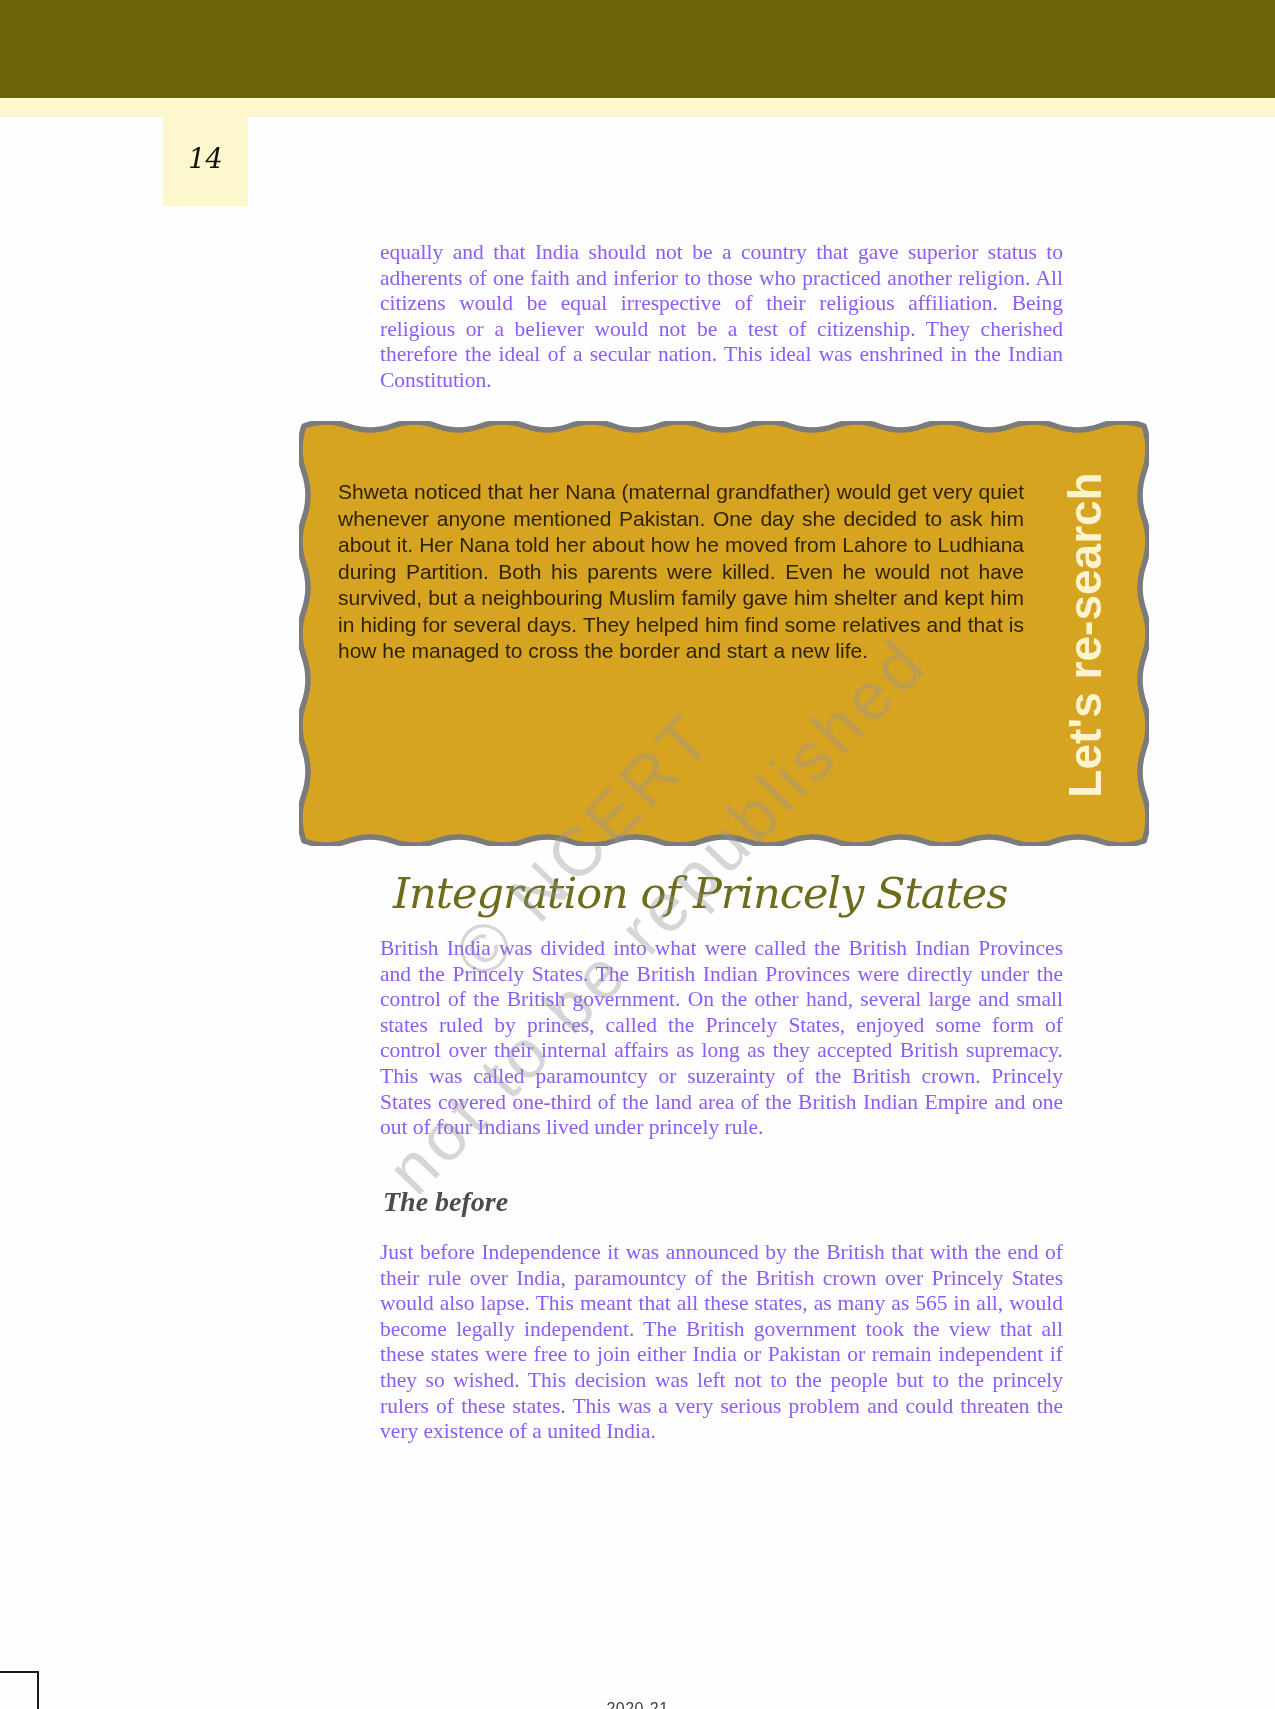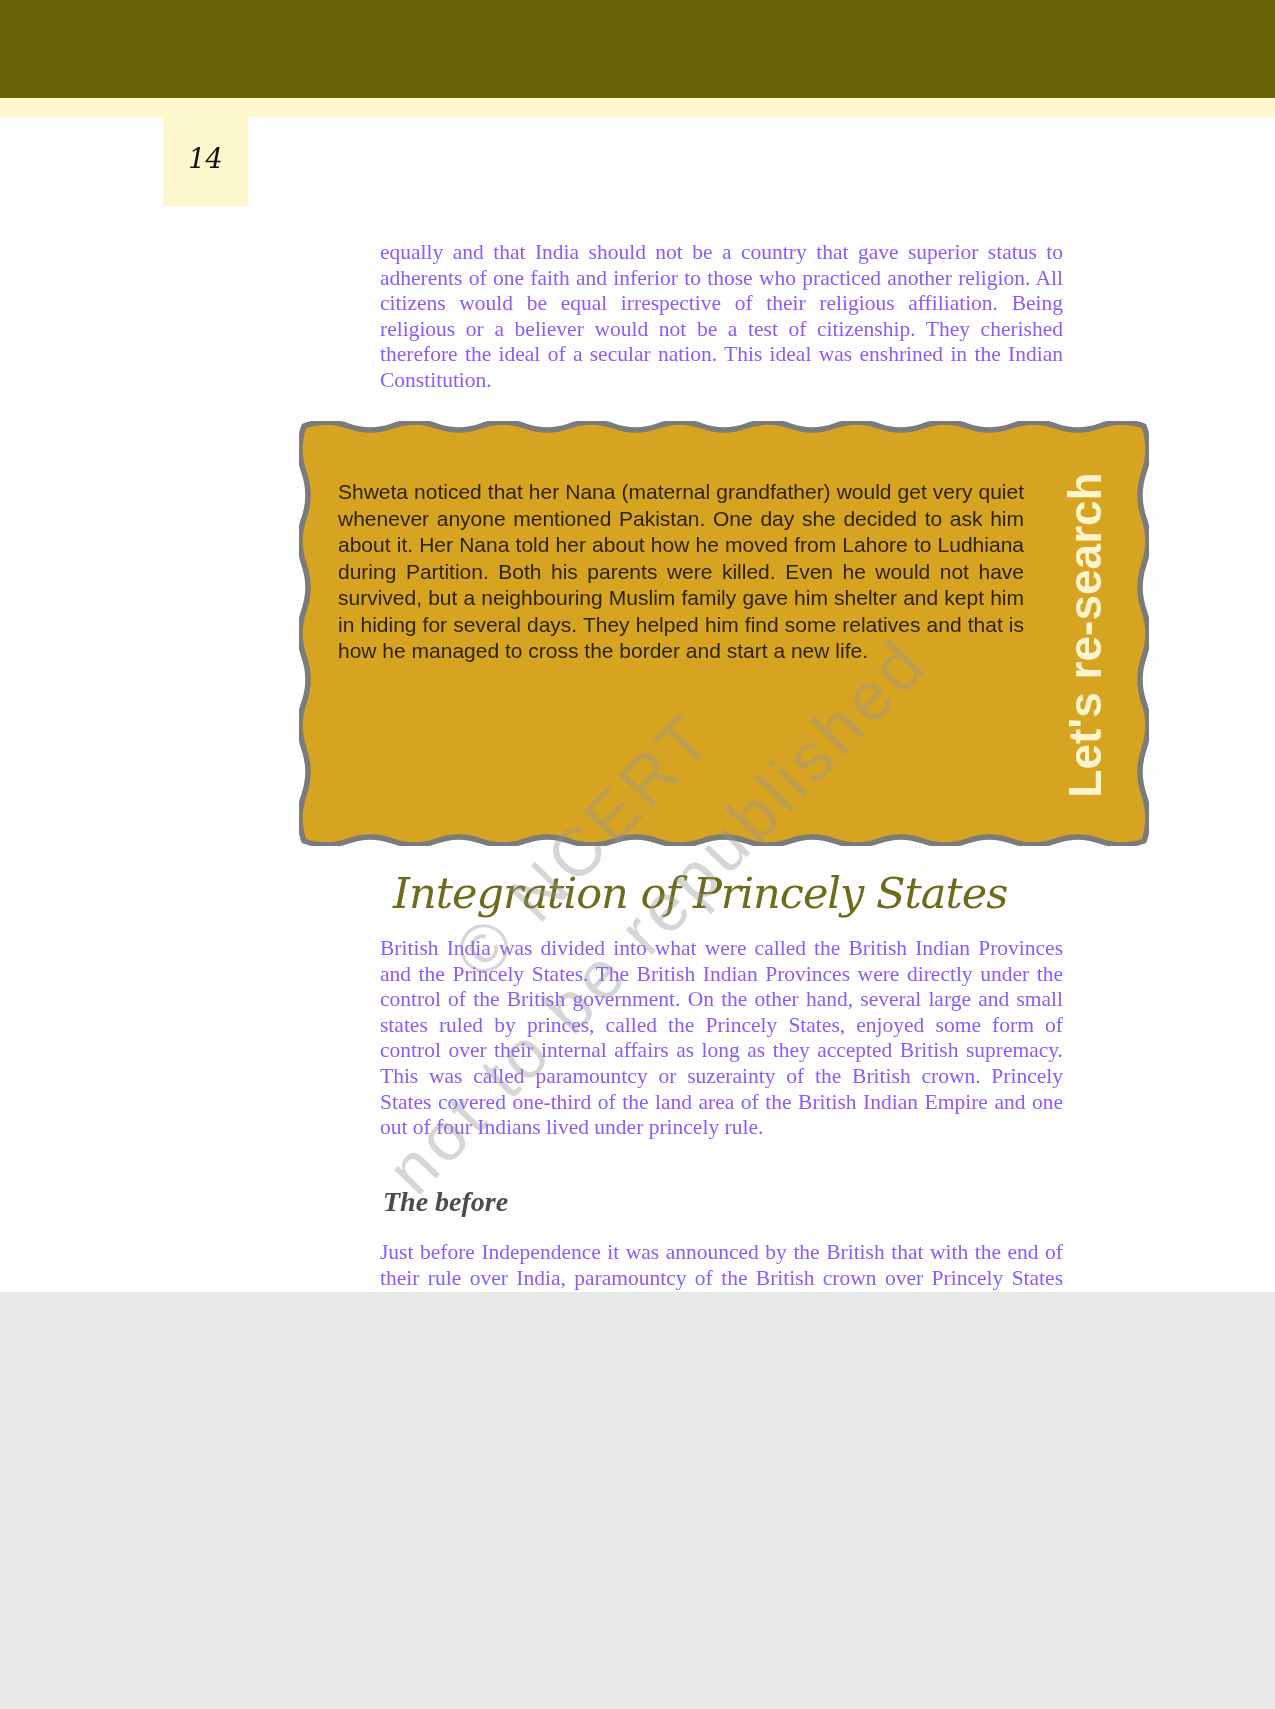--- a/index.html
+++ b/index.html
@@ -1,17 +1,17 @@
 <!DOCTYPE html>
 <html><head>
 <meta charset="utf-8">
 <style>
   html,body{margin:0;padding:0;background:#e8e8e8;}
   #page{
-    position:relative;width:1275px;height:1292px;background:#fefefe;
+    position:relative;width:1275px;height:1709px;background:#fefefe;
     overflow:hidden;font-family:"Liberation Serif",serif;color:#1c1c1c;
   }
   
   .header-bar{position:absolute;left:0;top:0;width:1275px;height:98px;background:#6a6407;}
   .tint-strip{position:absolute;left:0;top:98px;width:1275px;height:19px;background:#fcf7cc;}
   .page-tab{position:absolute;left:163px;top:98px;width:85px;height:108px;background:#fcf7cc;}
   .page-number{
     position:absolute;left:163px;top:143px;width:85px;text-align:center;
     font-style:italic;font-size:27px;color:#111;font-family:"DejaVu Serif",serif;
   }

